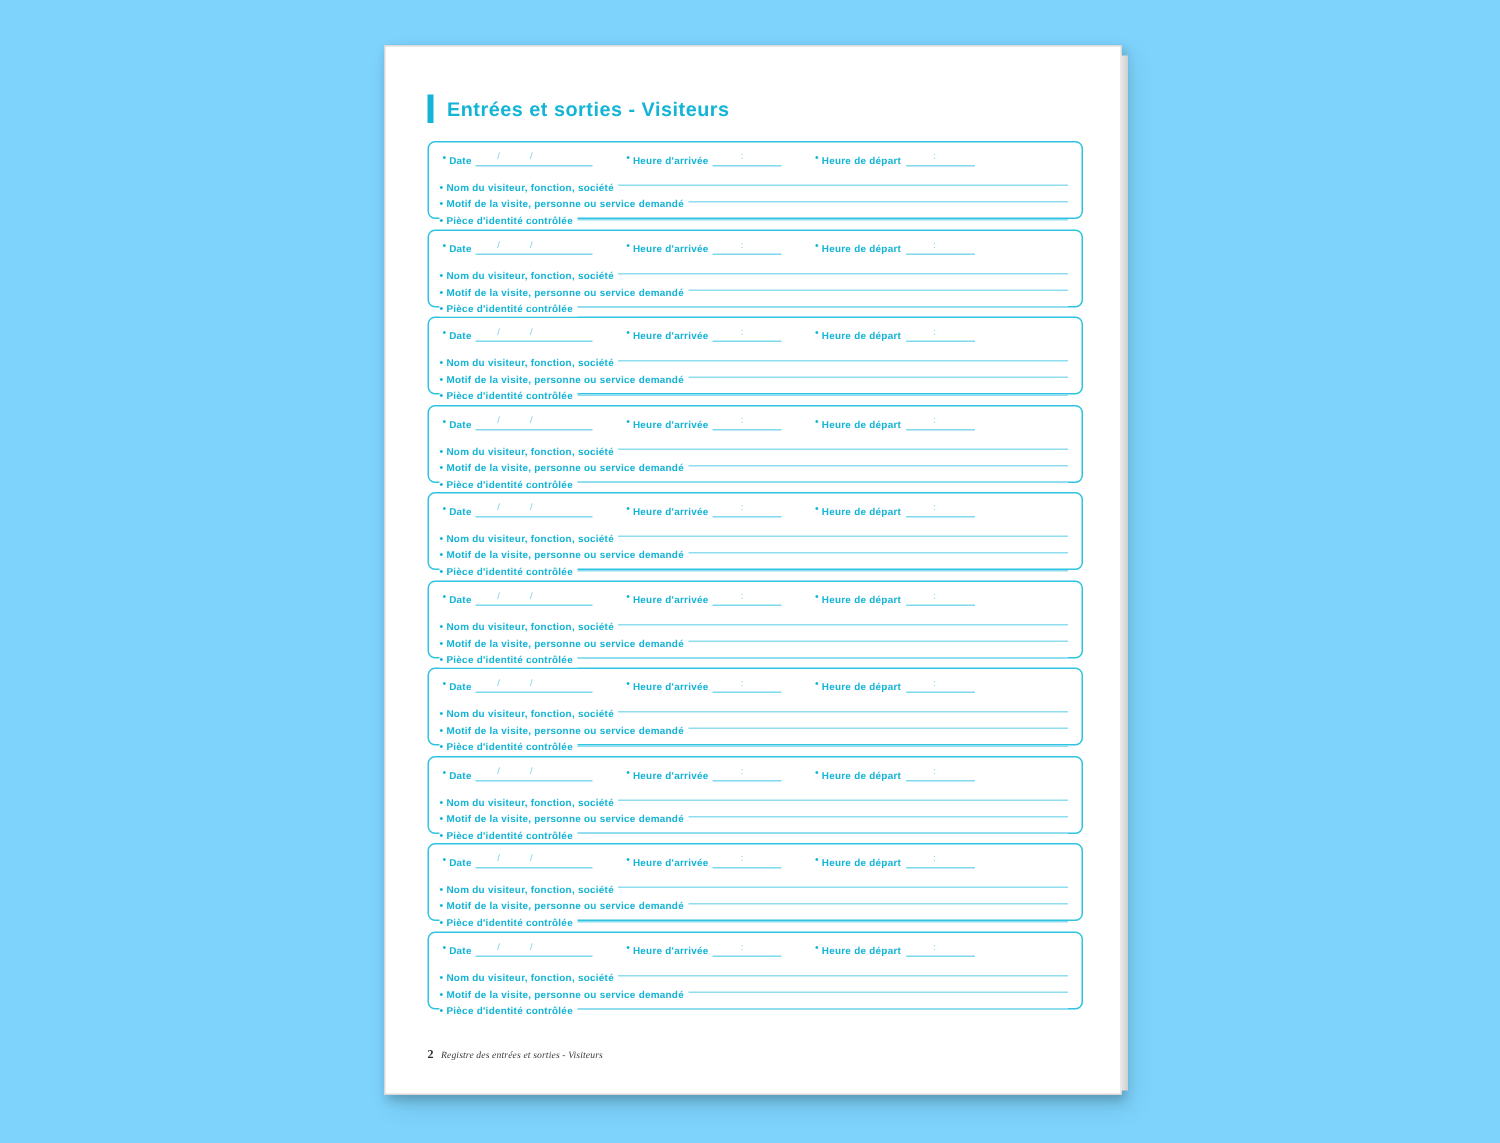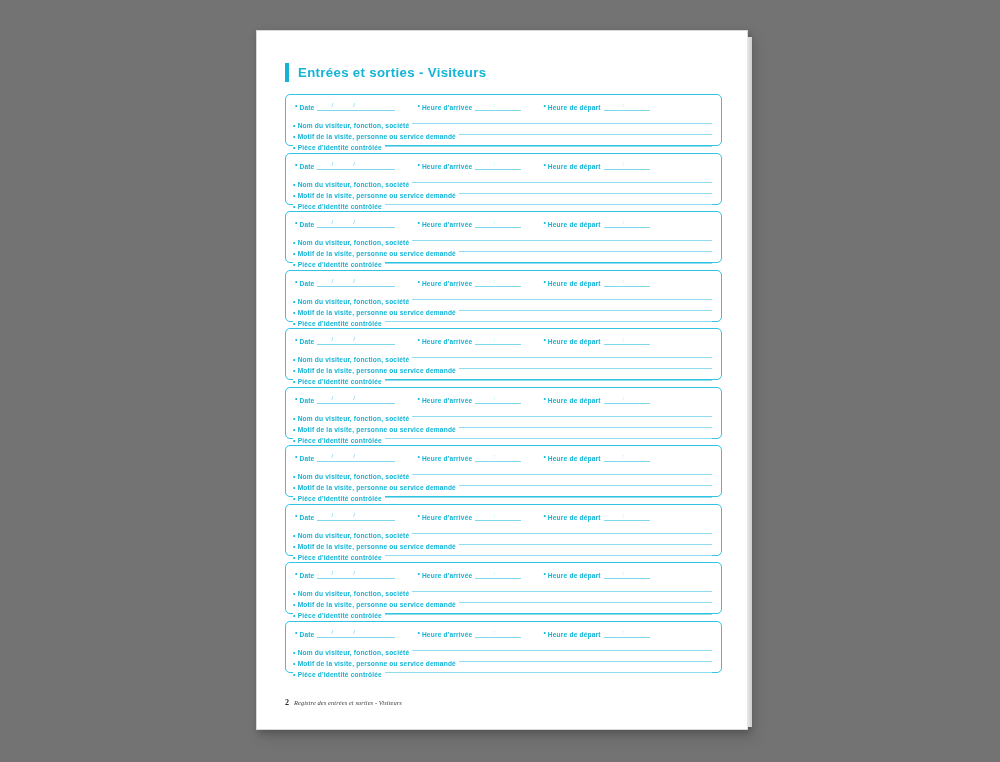--- a/index.html
+++ b/index.html
@@ -9,21 +9,21 @@
     width: 1000px;
     height: 762px;
     overflow: hidden;
     font-family: "Liberation Sans", sans-serif;
   }
 
   #stage {
     position: relative;
     width: 1000px;
     height: 762px;
-    background: #737373;
+    background: #7dd3fc;
   }
 
   
   .page-sheet {
     position: absolute;
     left: 256px;
     top: 30px;
     width: 492px;
     height: 700px;
     background: #ffffff;

